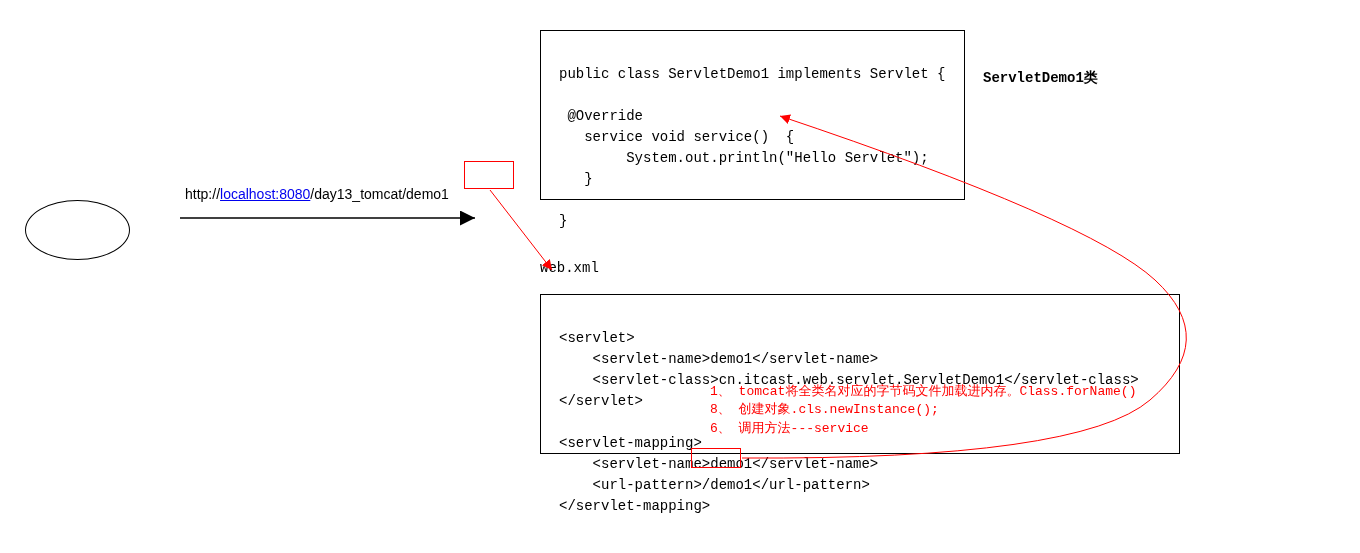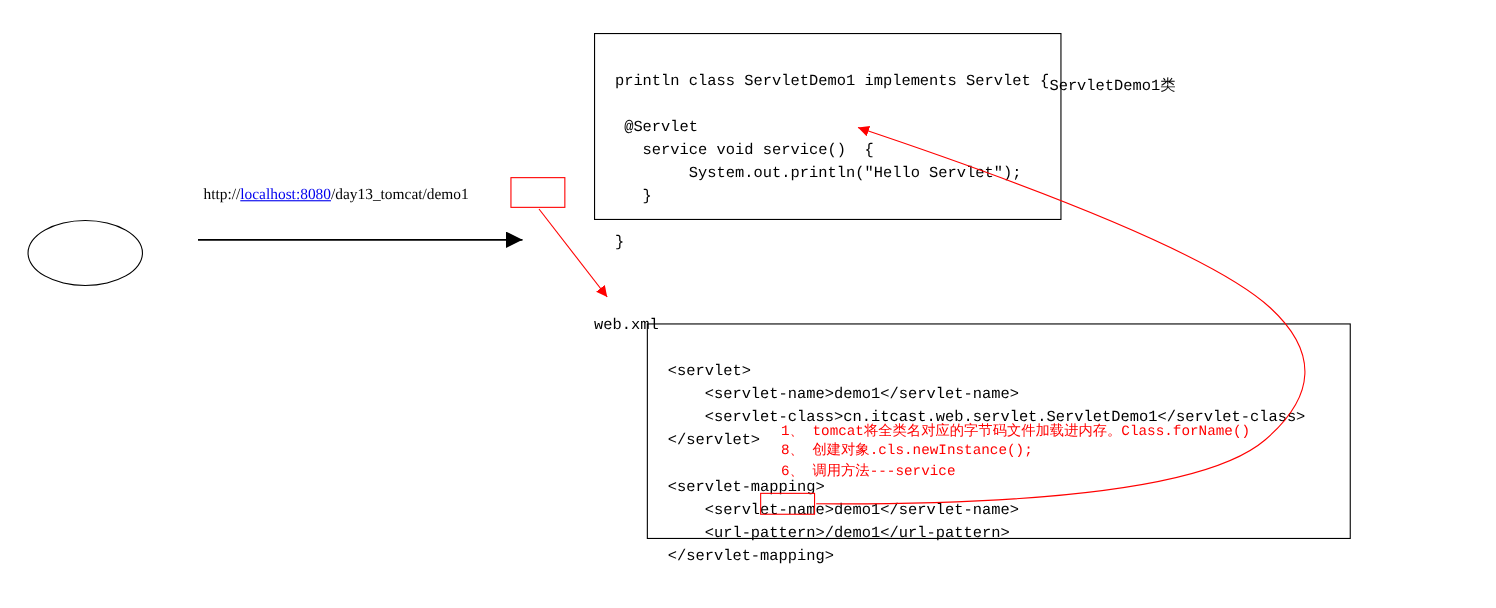--- a/index.html
+++ b/index.html
@@ -18,21 +18,22 @@
     }
     .code-box {
       position: absolute;
       border: 1px solid black;
       padding: 12px 18px;
       white-space: pre;
       line-height: 1.5;
     }
     .url-text {
       position: absolute;
-      font-family: Liberation Serif, serif;
+      font-family: Liberation Sans, sans-serif;
+      margin-top: 16px;
     }
     .url-text a {
       color: #0000EE;
       text-decoration: underline;
     }
     .red-box {
       position: absolute;
       border: 1px solid red;
     }
     .label-text {
@@ -59,35 +60,35 @@
 
 <div class="ellipse" style="left:25px; top:200px; width:105px; height:60px;"></div>
 
 <div class="url-text" style="left:185px; top:170px;">
   <span>http://</span><a>localhost:8080</a><span>/day13_tomcat</span><span>/demo1</span>
 </div>
 
 <div class="red-box" style="left:464px; top:161px; width:50px; height:28px;"></div>
 
 <div class="code-box" style="left:540px; top:30px; width:425px; height:170px;">
-<span>println class ServletDemo1 implements Servlet {</span>
+<span>public class ServletDemo1 implements Servlet {</span>
 <span></span>
-<span> @Servlet</span>
+<span> @Override</span>
 <span>   service void service()  {</span>
 <span>        System.out.println("Hello Servlet");</span>
 <span>   }</span>
 <span></span>
 <span>}</span>
 </div>
 
-<div class="label-text" style="left:954px; top:69px;">ServletDemo1类</div>
+<div class="label-text" style="left:983px; top:69px;font-weight:bold;">ServletDemo1类</div>
 
-<div class="label-text" style="left:540px; top:288px;">web.xml</div>
+<div class="label-text" style="left:540px; top:260px;">web.xml</div>
 
-<div class="code-box" style="left:540px; top:294px; width:640px; height:196px;margin-left:48px;">
+<div class="code-box" style="left:540px; top:294px; width:640px; height:160px;">
 <span>&lt;servlet&gt;</span>
 <span>    &lt;servlet-name&gt;demo1&lt;/servlet-name&gt;</span>
 <span>    &lt;servlet-class&gt;cn.itcast.web.servlet.ServletDemo1&lt;/servlet-class&gt;</span>
 <span>&lt;/servlet&gt;</span>
 <span></span>
 <span>&lt;servlet-mapping&gt;</span>
 <span>    &lt;servlet-name&gt;demo1&lt;/servlet-name&gt;</span>
 <span>    &lt;url-pattern&gt;/demo1&lt;/url-pattern&gt;</span>
 <span>&lt;/servlet-mapping&gt;</span>
 </div>

